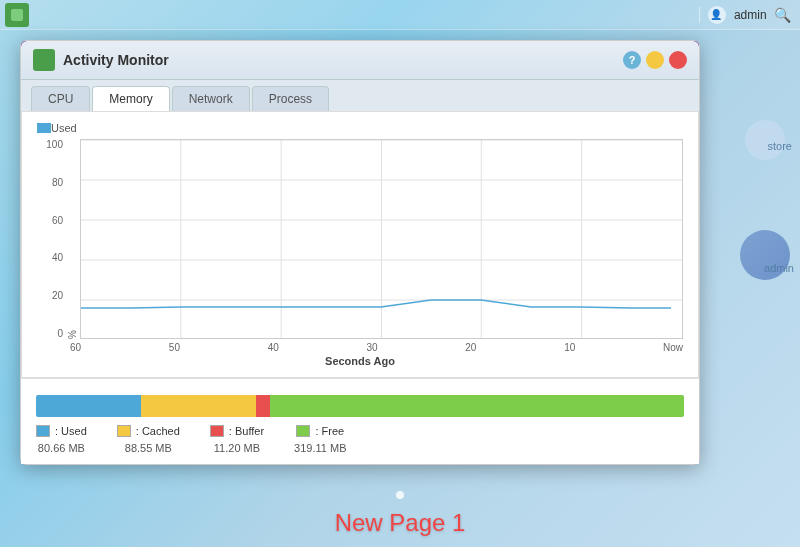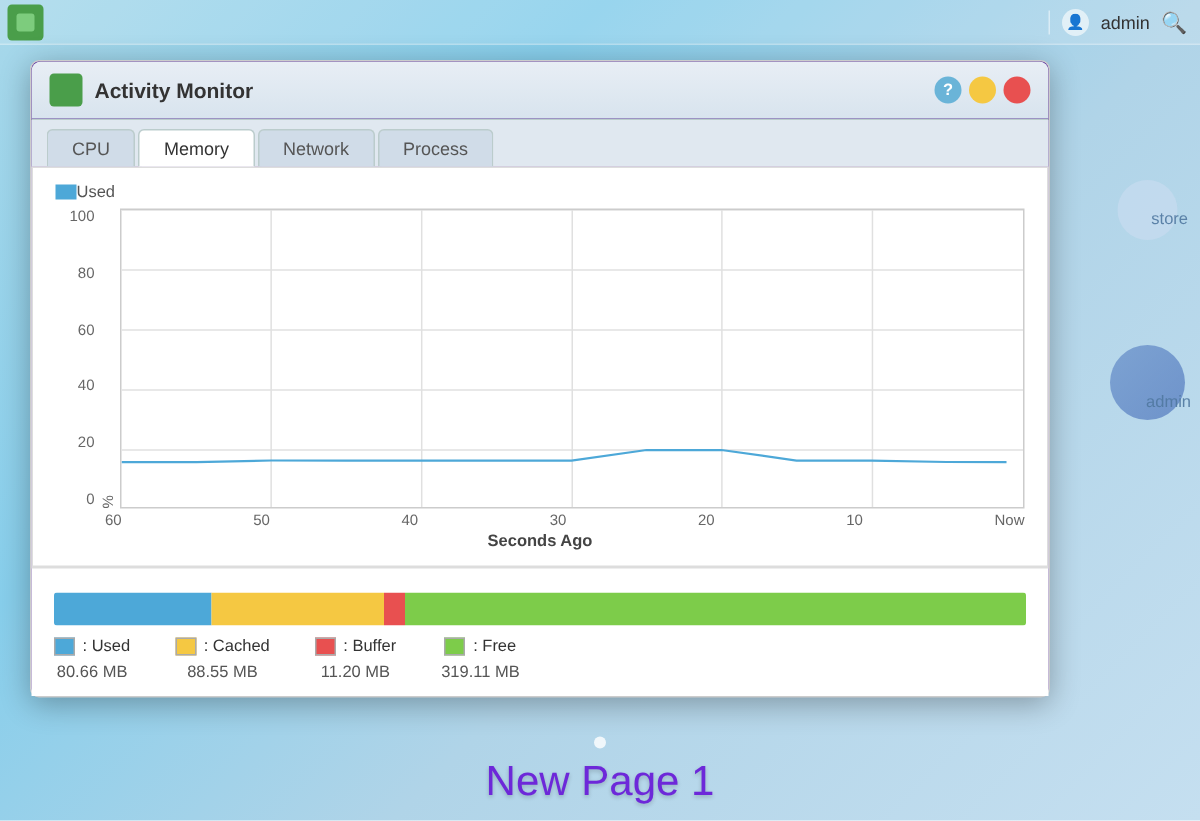--- a/index.html
+++ b/index.html
@@ -238,22 +238,22 @@
     .legend-size {
       font-size: 11px;
       color: #555;
       margin-top: 2px;
     }
     .page-title {
       position: absolute;
       bottom: 10px;
       left: 50%;
       transform: translateX(-50%);
-      font-size: 28px;
-      color: #6d28d9;
+      font-size: 24px;
+      color: #ef4444;
       font-weight: 300;
       white-space: nowrap;
       text-shadow: 0 1px 3px rgba(0,0,0,0.2);
       margin-top: 29px;
     }
   </style>
 </head>
 <body>
 
 <div class="taskbar">

